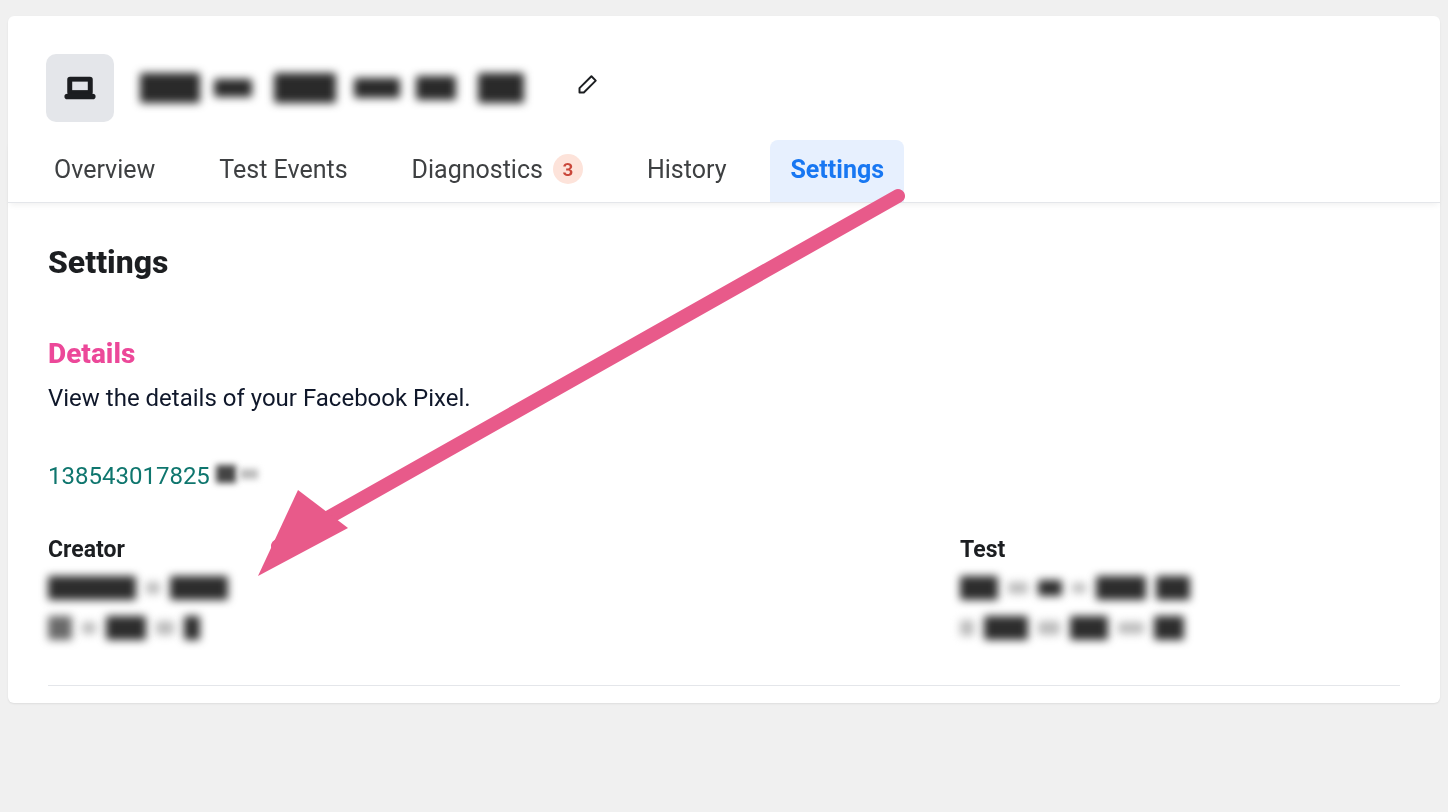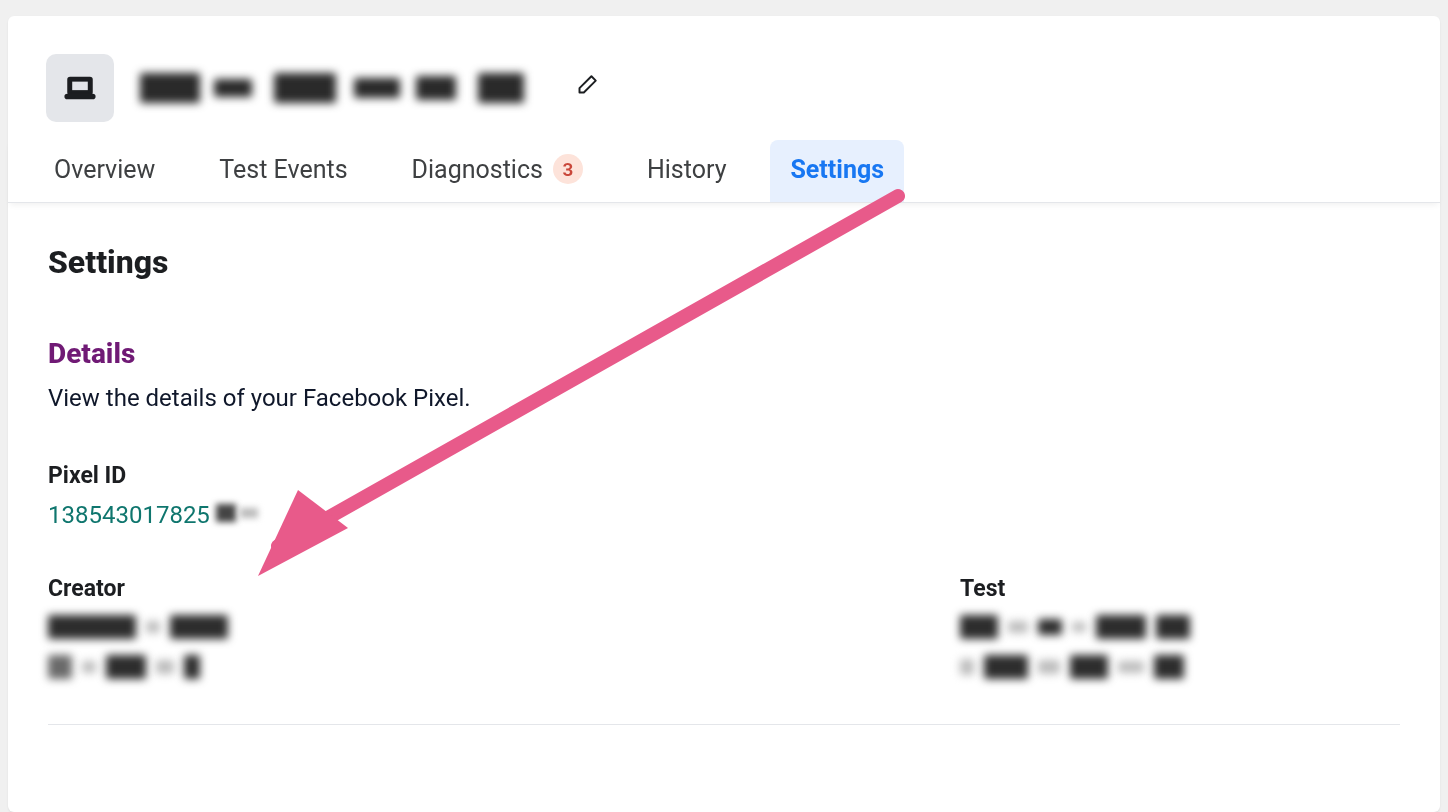--- a/index.html
+++ b/index.html
@@ -1,17 +1,17 @@
 <!DOCTYPE html>
 <html><head>
   <meta charset="utf-8">
   <style>
     * { margin: 0; padding: 0; box-sizing: border-box; }
     body { font-family: -apple-system, BlinkMacSystemFont, "Segoe UI", Roboto, Helvetica, Arial, sans-serif; background: #f0f0f0; width: 1448px; height: 812px; overflow: hidden; }
-    .panel { background: #fff; margin: 16px 8px 0 8px; border-radius: 6px; box-shadow: 0 1px 2px rgba(0,0,0,0.08); height: 796px; position: relative; }
+    .panel { background: #fff; margin: 16px 8px 0 8px; border-radius: 6px; box-shadow: 0 1px 2px rgba(0,0,0,0.08); height: 687px; position: relative; }
     .header { display: flex; align-items: center; gap: 24px; padding: 38px 38px 18px 38px; }
     .icon-tile { width: 68px; height: 68px; background: #e4e6ea; border-radius: 10px; display: flex; align-items: center; justify-content: center; flex-shrink: 0; }
     .icon-tile svg { width: 34px; height: 34px; }
     .title-row { display: flex; align-items: center; gap: 22px; }
     .title-redacted { width: 413px; height: 34px; background: #fff; position: relative; }
     .title-redacted .blur { position: absolute; inset: 0; display: flex; align-items: center; }
     .blur-block { height: 30px; background: #2a2a2a; filter: blur(4px); border-radius: 2px; }
     .bb1 { width: 60px; margin-left: 2px; }
     .bb2 { width: 38px; margin-left: 14px; }
     .bb3 { width: 62px; margin-left: 22px; }
@@ -19,21 +19,21 @@
     .bb5 { width: 40px; margin-left: 16px; height: 24px; }
     .bb6 { width: 46px; margin-left: 22px; }
     .edit-btn { cursor: pointer; }
     .edit-btn svg { width: 26px; height: 26px; }
     .tabs { display: flex; gap: 24px; padding: 0 26px; border-bottom: 1px solid #e4e6ea; box-shadow: 0 4px 6px -2px rgba(0,0,0,0.06); position: relative; }
     .tab { padding: 14px 20px 18px 20px; font-size: 25px; color: #3e4042; cursor: pointer; display: flex; align-items: center; gap: 10px; border-radius: 8px 8px 0 0; }
     .tab.active { color: #1877f2; background: #e7f0fe; font-weight: 700; }
     .badge { display: inline-flex; align-items: center; justify-content: center; width: 30px; height: 30px; border-radius: 50%; background: #fde3da; color: #c9473a; font-size: 19px; font-weight: 600; }
     .content { padding: 40px 40px 0 40px; }
     .page-title { font-size: 32px; font-weight: 800; color: #1c1e21; margin-bottom: 56px; }
-    .section-title { font-size: 28px; font-weight: 800; color: #701a75; margin-bottom: 14px; }
+    .section-title { font-size: 28px; font-weight: 800; color: #ec4899; margin-bottom: 14px; }
     .section-desc { font-size: 24px; color: #0f172a; margin-bottom: 50px; }
     .field-label { font-size: 23px; font-weight: 700; color: #1c1e21; margin-bottom: 12px; }
     .field-value { font-size: 24px; color: #0f766e; }
     .pixel-row { margin-bottom: 46px; }
     .pixel-val { display: flex; align-items: center; }
     .pixel-redact { display: inline-block; width: 50px; height: 22px; position: relative; }
     .pixel-redact::before { content: ""; position: absolute; left: 6px; top: 0; width: 20px; height: 18px; background: #444; filter: blur(3px); }
     .pixel-redact::after { content: ""; position: absolute; left: 30px; top: 4px; width: 18px; height: 10px; background: #bbb; filter: blur(3px); }
     .two-col { display: flex; gap: 24px; }
     .col { flex: 1; }
@@ -97,21 +97,20 @@
       </div>
   </div>
 
   <div class="content">
     <h1 class="page-title">Settings</h1>
 
     <h2 class="section-title">Details</h2>
     <p class="section-desc">View the details of your Facebook Pixel.</p>
 
     <div class="pixel-row">
-      <div class="field-label">Pixel ID</div>
       <div class="field-value pixel-val">
         <span>138543017825</span>
           <span class="pixel-redact"></span>
       </div>
     </div>
 
     <div class="two-col">
       <div class="col">
         <div class="field-label">Creator</div>
         <div class="redacted-lines">

